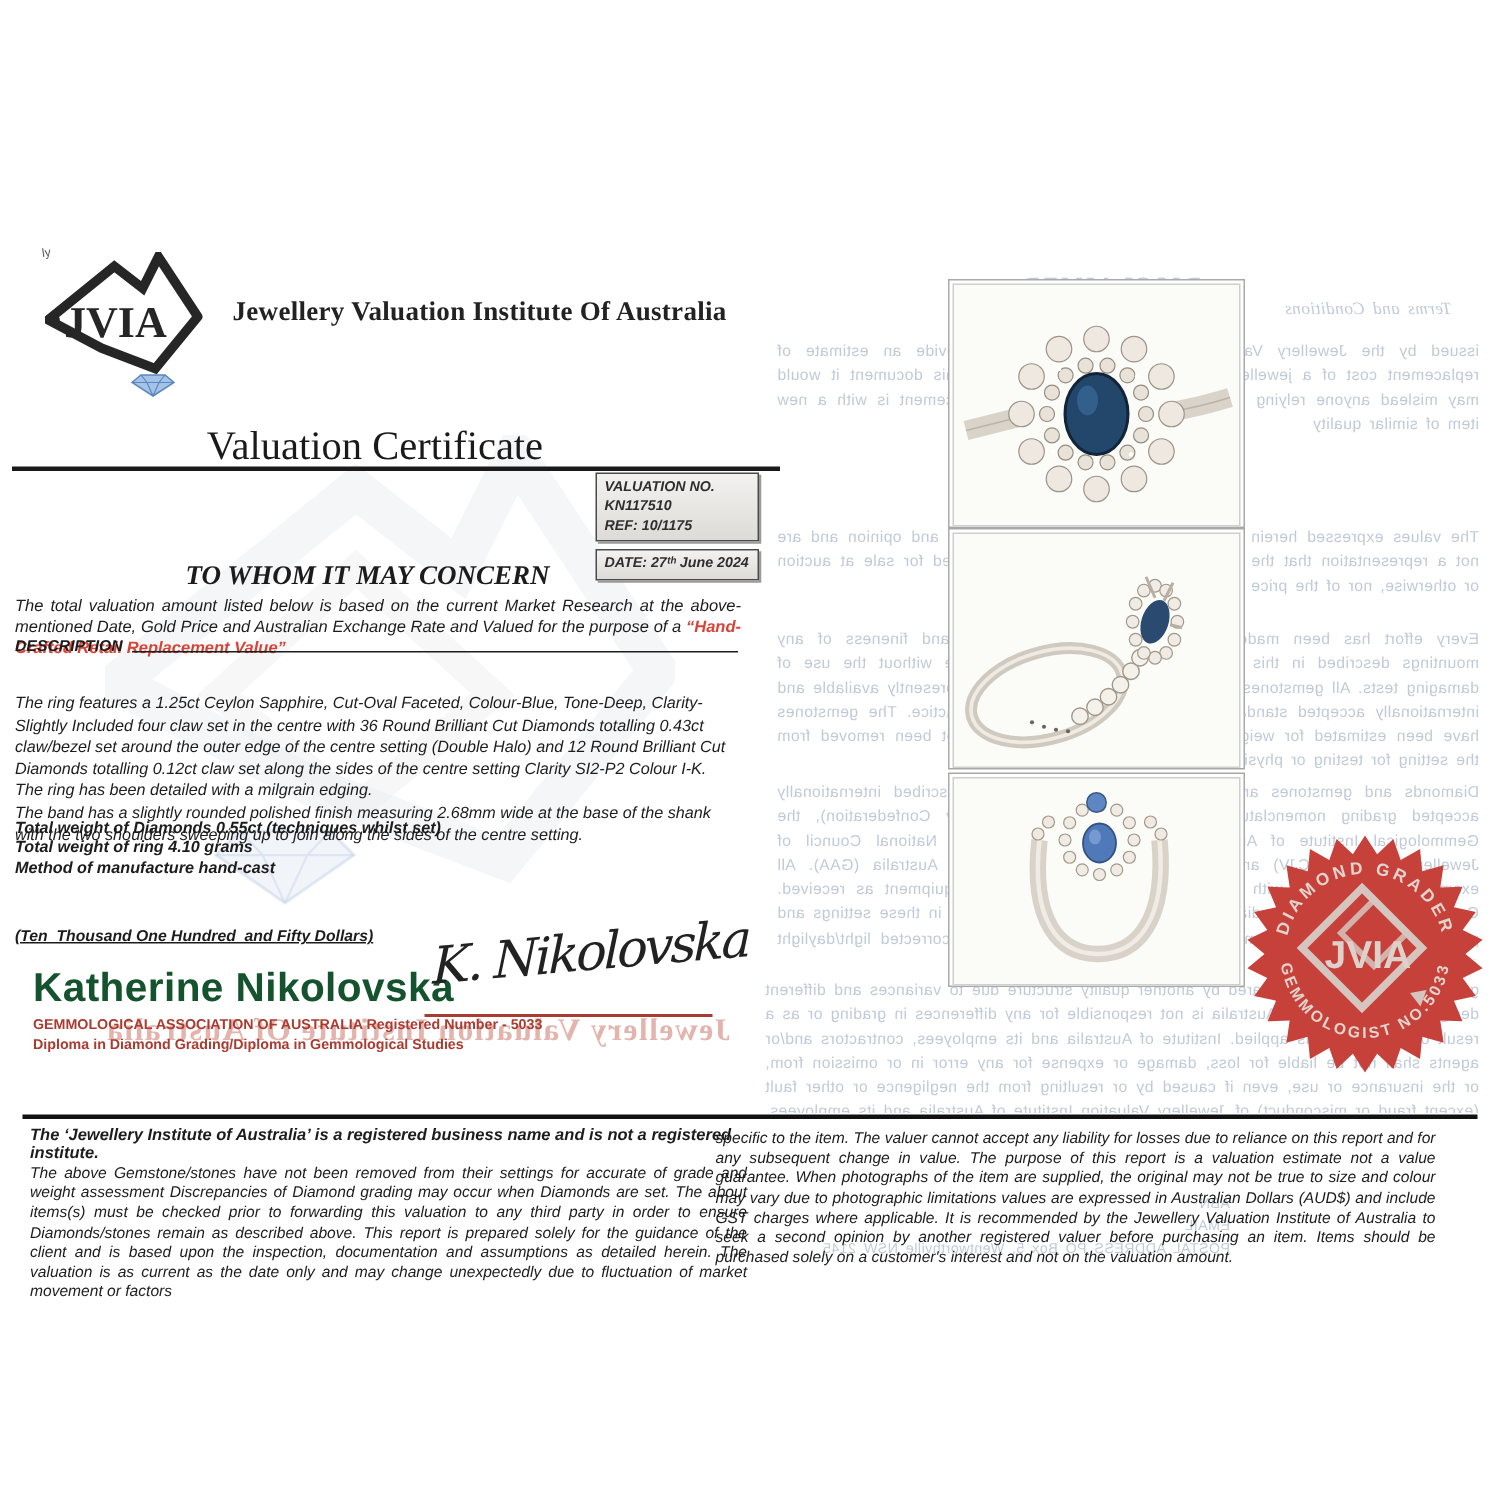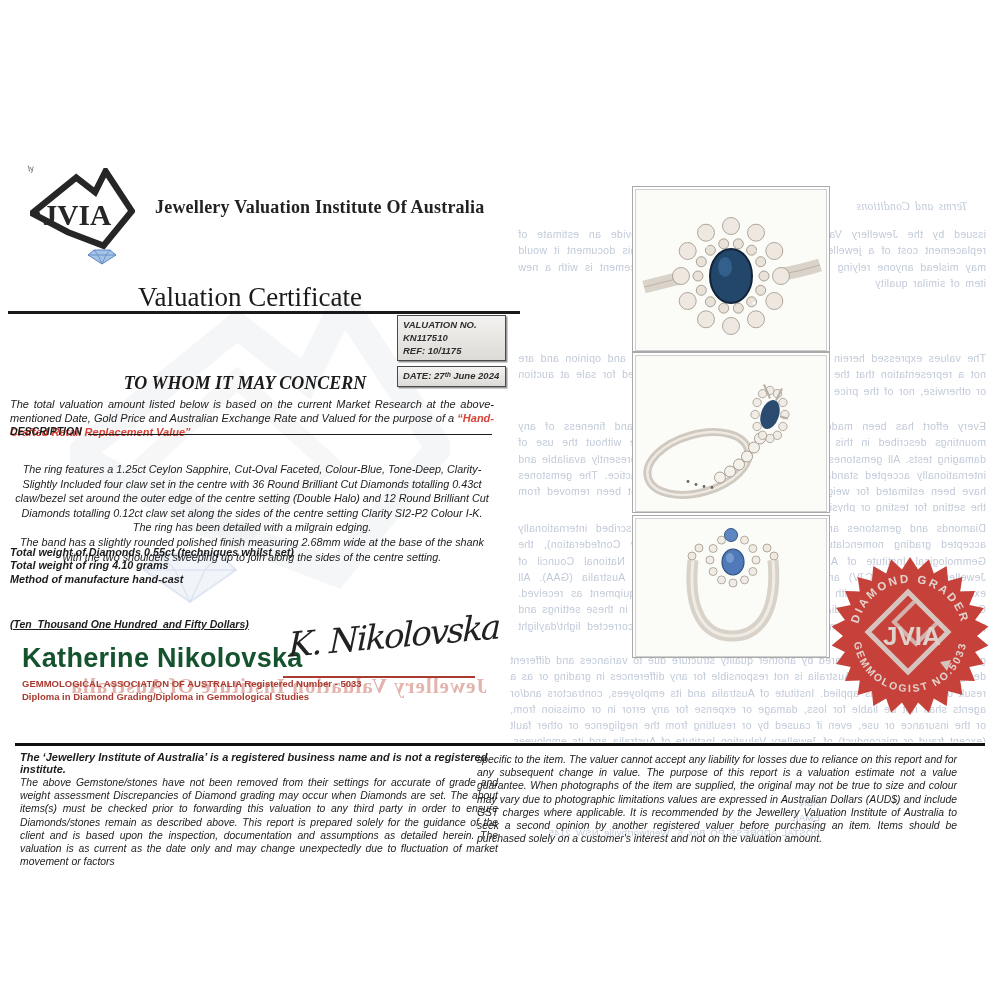--- a/index.html
+++ b/index.html
@@ -50,21 +50,21 @@
   .intro{left:10px;top:398px;width:484px;z-index:3;font-style:italic;font-size:11px;
          line-height:13.8px;text-align:justify;font-weight:500;}
   .red{color:#d84337;font-weight:bold;}
   .desc-label-row{left:10px;top:425px;width:482px;z-index:3;display:flex;align-items:flex-end;}
   .desc-label{font-style:italic;font-weight:bold;font-size:10.5px;}
   .desc-line{flex:1;border-bottom:1.6px solid #1d1d1d;margin:0 0 2px 6px;}
   .item-title{left:10px;top:439px;width:484px;z-index:3;font-family:"Liberation Serif",serif;
               font-weight:bold;font-style:italic;font-size:18.5px;letter-spacing:-0.2px;
               text-decoration:underline;text-decoration-thickness:2px;text-underline-offset:2px;}
   .desc-body{left:10px;top:462px;width:484px;z-index:3;font-style:italic;font-size:10.8px;
-             line-height:14.6px;text-align:center;font-weight:500;}
+             line-height:14.6px;text-align:left;font-weight:500;}
   .desc-body p{margin:0;}
   .weights{left:10px;top:546px;width:484px;z-index:3;font-style:italic;font-weight:bold;
            font-size:10.8px;line-height:13.4px;}
   .total-val{left:10px;top:596px;z-index:3;font-family:"Liberation Serif",serif;font-weight:bold;
              font-style:italic;font-size:23px;text-decoration:underline;text-decoration-thickness:2px;}
   .total-words{left:10px;top:618px;z-index:3;font-style:italic;font-weight:bold;font-size:10.5px;
                text-decoration:underline;white-space:pre-wrap;}
 
   
   .valuer-name{left:22px;top:643px;z-index:3;font-family:Liberation Sans, sans-serif;font-weight:bold;

